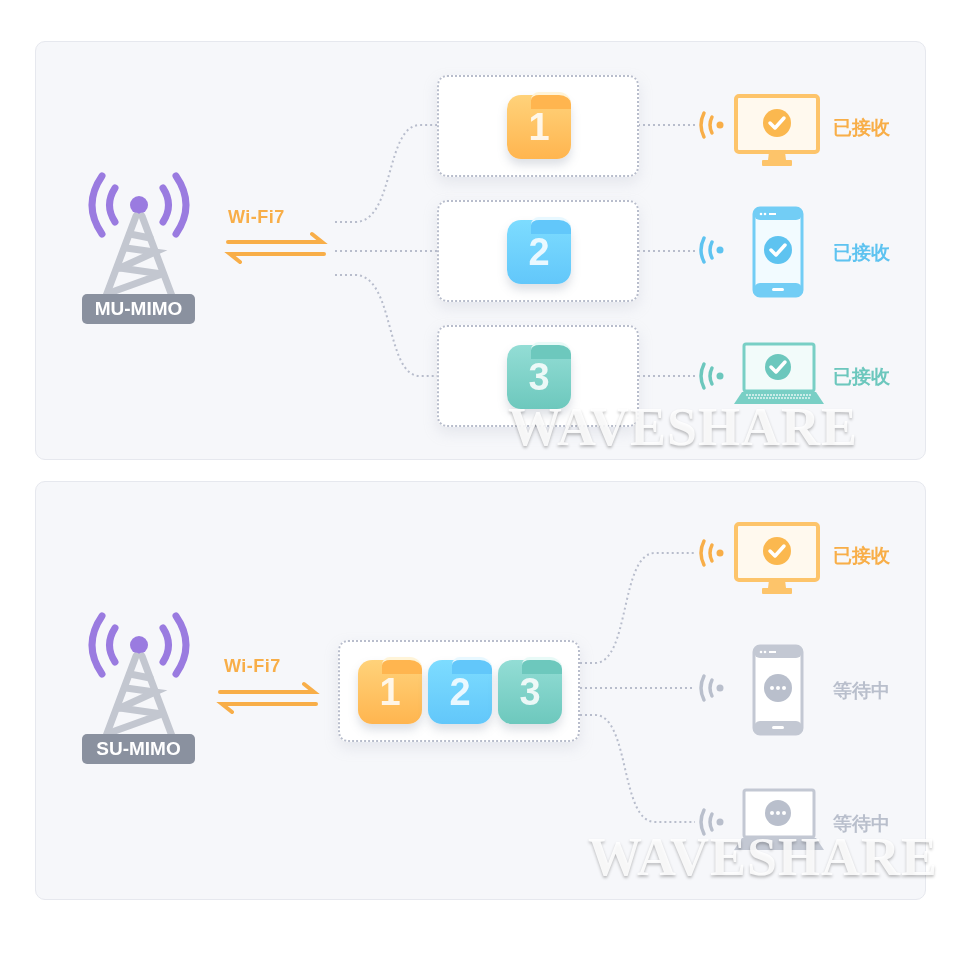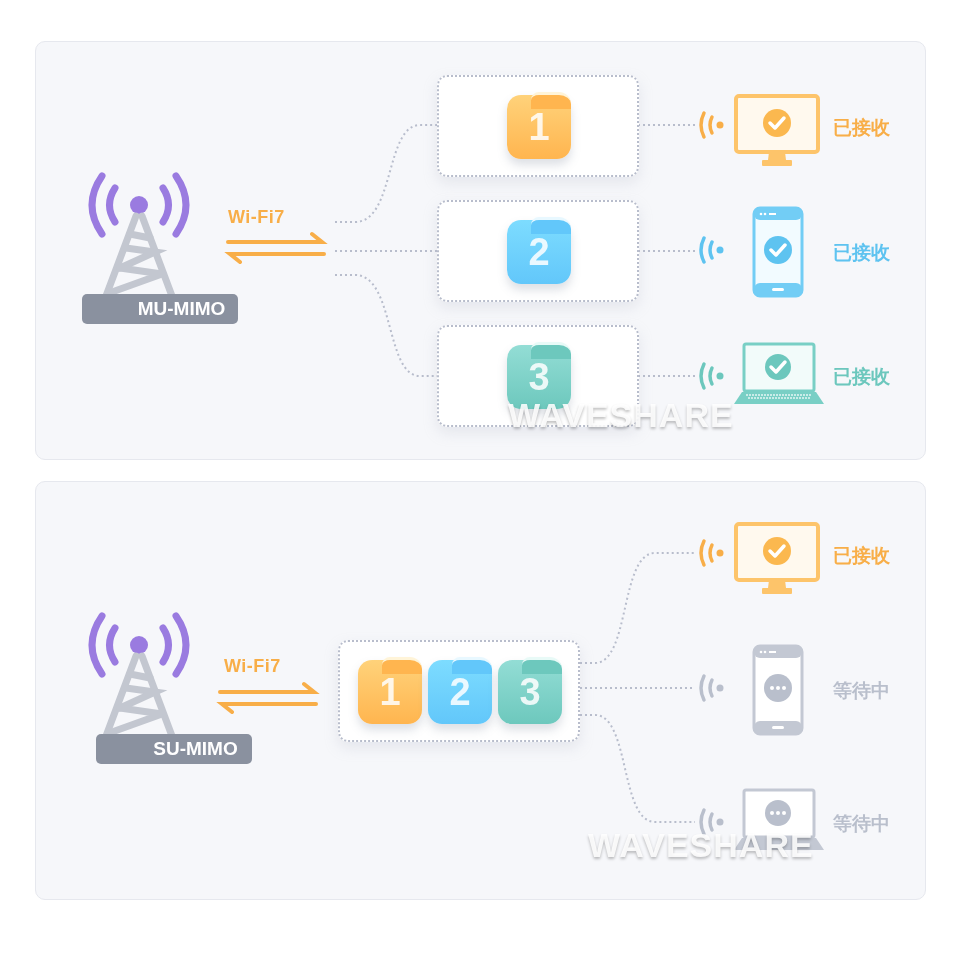--- a/index.html
+++ b/index.html
@@ -3,37 +3,37 @@
 <meta charset="utf-8">
 <style>
   html, body { margin:0; padding:0; }
   body { width:960px; height:960px; background:#ffffff; position:relative; overflow:hidden;
          font-family:"Liberation Sans", "DejaVu Sans", sans-serif; }
   .panel { position:absolute; left:35px; width:891px; background:#f6f7fa; border:1px solid #e6e8ee; border-radius:10px; box-sizing:border-box; }
   .panel.top { top:41px; height:419px; }
   .panel.bottom { top:481px; height:419px; }
   .abs { position:absolute; }
   .tower-badge { position:absolute; left:47px; top:295px; width:113px; height:30px; border-radius:5px; background:#8a919f;
-         color:#fff; font-size:19px; font-weight:bold; text-align:center; line-height:30px;padding-left:43px; }
+         color:#fff; font-size:19px; font-weight:bold; text-align:center; line-height:30px; }
   .wifi-label { position:absolute; color:#f8ae48; font-size:18px; font-weight:bold; letter-spacing:0.5px; }
   .packet-box { position:absolute; background:#fff; border:2px dotted #b8bdcc; border-radius:10px; box-sizing:border-box;
          box-shadow: 0 6px 14px rgba(180,185,200,0.25); }
   .folder { position:absolute; width:64px; height:64px; border-radius:14px; box-shadow:0 6px 10px rgba(120,130,150,0.25); }
   .folder .tab { position:absolute; right:0; top:-3px; width:40px; height:14px; border-radius:8px 12px 0 0; }
   .folder .num { position:absolute; left:0; top:0; width:100%; height:100%; text-align:center; line-height:64px;
          font-size:38px; font-weight:bold; color:rgba(255,255,255,0.85); }
   .f-orange { background:linear-gradient(#ffd27a,#ffb54f); }
   .f-orange .tab { background:#ffb54f; border-top:3px solid #fff4d8; }
   .f-blue { background:linear-gradient(#7ddcff,#62c7fa); }
   .f-blue .tab { background:#62c7fa; border-top:3px solid #e8f8ff; }
   .f-teal { background:linear-gradient(#93ddd5,#6dc8bd); }
   .f-teal .tab { background:#6dc8bd; border-top:3px solid #e8faf7; }
   .status { position:absolute; font-size:19px; font-weight:bold; }
-  .watermark { position:absolute; font-size:34px; font-weight:bold; color:rgba(255,255,255,0.88); letter-spacing:1px;
-         text-shadow:0 2px 3px rgba(0,0,0,0.25); }
+  .watermark { position:absolute; font-size:54px; font-weight:bold; color:rgba(255,255,255,0.88); letter-spacing:1px;
+         text-shadow:0 2px 3px rgba(0,0,0,0.25);font-family:Liberation Serif, serif; }
   svg { overflow:visible; }
 </style>
 </head>
 <body>
 
 <div class="panel top"></div>
 
 <svg class="abs" style="left:78px;top:170px" width="124" height="130">
   <g fill="none" stroke="#9a7be0" stroke-width="7" stroke-linecap="round">
     <path d="M24 6 Q4 35 24 64"></path>
@@ -149,21 +149,21 @@
   </g>
   <circle cx="61" cy="35" r="9" fill="#9a7be0"></circle>
   <g stroke="#c3c7d0" stroke-width="7" stroke-linecap="round" fill="none">
     <path d="M58 46 L28 126"></path>
       <path d="M64 46 L94 126"></path>
     <path d="M52 64 L72 68"></path>
       <path d="M48 78 L77 82 L42 98"></path>
       <path d="M42 98 L84 104 L34 122"></path>
   </g>
 </svg>
-<div class="tower-badge" style="left:96px;top:734px">SU-MIMO</div>
+<div class="tower-badge" style="left:82px;top:734px">SU-MIMO</div>
 
 <div class="wifi-label" style="left:224px;top:656px">Wi-Fi7</div>
 <svg class="abs" style="left:218px;top:682px" width="100" height="34">
   <g stroke="#f8ae48" stroke-width="4" stroke-linecap="round" fill="none">
     <path d="M2 10 L96 10 L86 2"></path>
       <path d="M98 22 L4 22 L14 30"></path>
   </g>
 </svg>
 
 <svg class="abs" style="left:0;top:480px" width="960" height="420">

